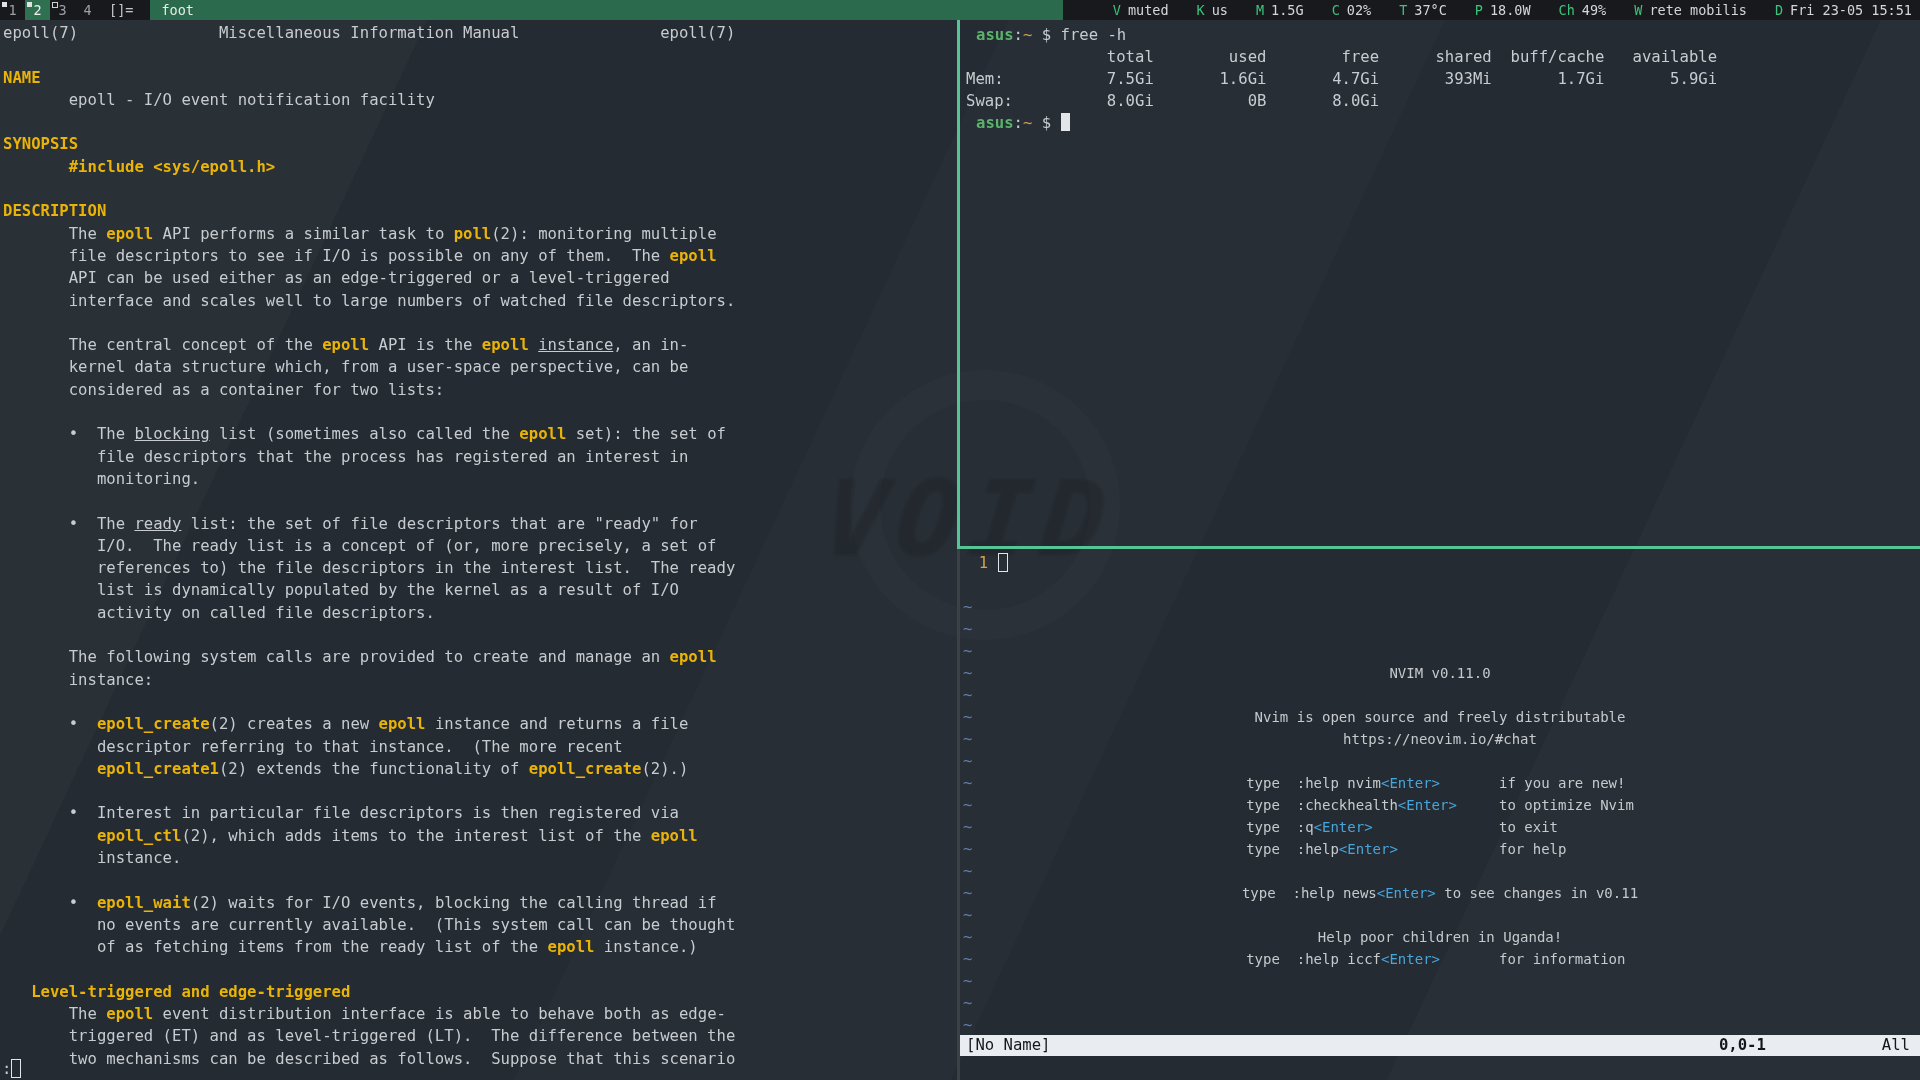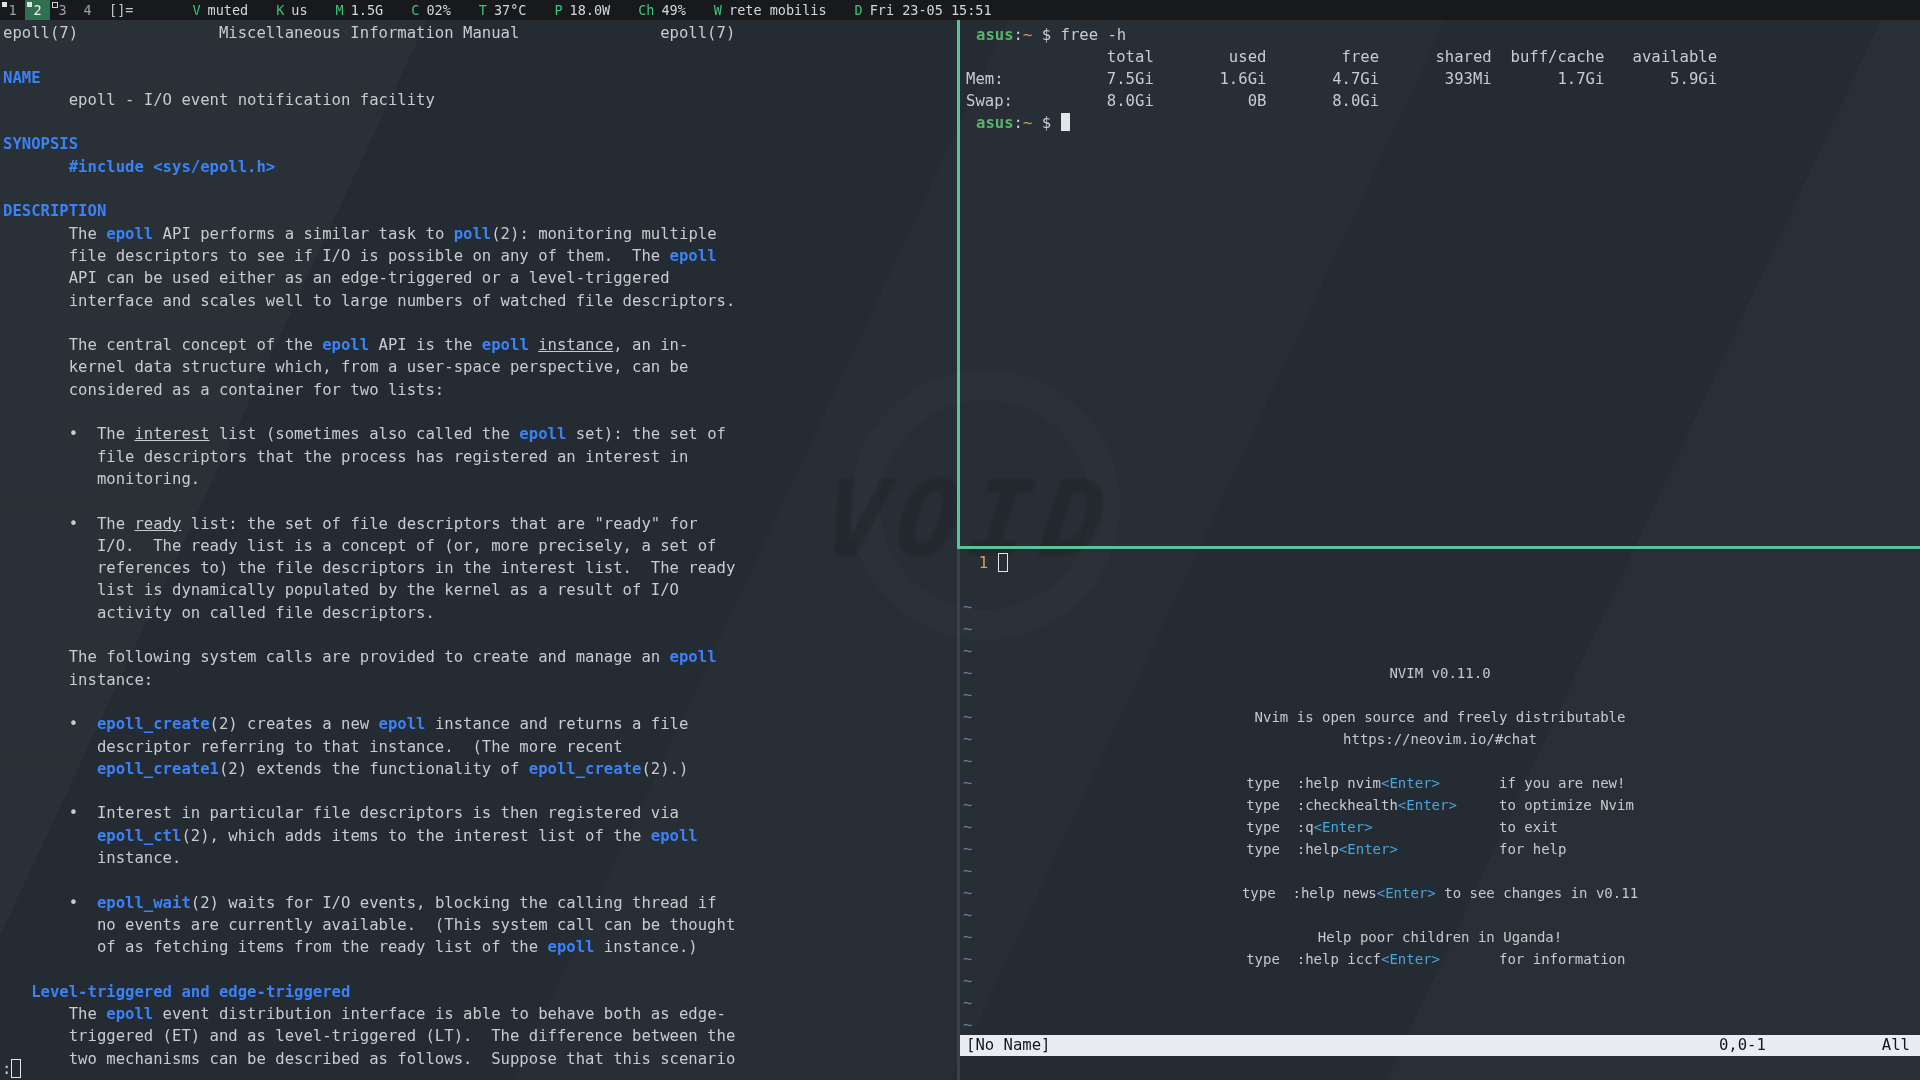--- a/index.html
+++ b/index.html
@@ -52,21 +52,21 @@
   
   .pane{position:absolute;z-index:1;}
   .pane-left{left:0;top:20px;width:957px;height:1060px;}
   .pane-tr{left:960px;top:20px;width:960px;height:526px;}
   .pane-nvim{left:960px;top:549px;width:960px;height:531px;}
 
   pre{margin:0;white-space:pre;}
   .term{font-size:15.6px;color:#c8ccd0;}
   .man{line-height:22.3px;padding:2px 0 0 3px;}
   .tr-term{line-height:22px;padding:4px 0 0 6px;}
-  .b{font-weight:bold;color:#3b82f6;}
+  .b{font-weight:bold;color:#eab308;}
   .u{text-decoration:underline;}
   .pg{color:#5bb36b;font-weight:bold;margin-left:10px;}
   .py{color:#cfa04e;}
   .cur{display:inline-block;width:9px;height:18px;background:#e3e6e8;vertical-align:-3px;}
   .hollow-cur{display:inline-block;width:8px;height:17px;border:1.5px solid #e3e6e8;vertical-align:-4px;}
 
   .pager{position:absolute;left:2px;bottom:2px;font-size:15.6px;color:#c8ccd0;}
 
   
   .nvim-line1{font-size:15.6px;line-height:22px;padding-top:3px;color:#c8ccd0;}
@@ -74,41 +74,42 @@
   .tildes{position:absolute;left:3px;top:47px;font-size:15.6px;line-height:22px;color:#5d7fb2;}
   .splash{position:absolute;left:0;right:0;top:113px;text-align:center;
           font-size:14px;line-height:22px;color:#c6cacd;}
   .s{color:#49a4d9;}
   .statusline{
     position:absolute;left:0;top:486px;width:960px;height:21px;
     background:#e9edf2;color:#14181d;font-size:15.6px;line-height:21px;
     display:flex;align-items:center;
   }
   .statusline .fname{padding-left:6px;}
-  .statusline .ruler{margin-left:auto;}
+  .statusline .ruler{margin-left:auto;font-weight:bold;}
   .statusline .scroll{margin-left:116px;margin-right:10px;}
   .cmdline{position:absolute;left:0;top:507px;width:960px;height:24px;}
 </style>
 </head>
 <body>
 
 <div class="wallpaper"></div>
 <div class="logo-wrap">
   <div class="logo-ring"></div>
   <div class="logo-text">VOID</div>
 </div>
 
 <div class="bar">
   <div style="display:flex">
       <div class="tag"><span class="sq filled"></span><span>1</span></div>
       <div class="tag active"><span class="sq filled"></span><span>2</span></div>
       <div class="tag"><span class="sq outline"></span><span>3</span></div>
       <div class="tag"><span>4</span></div>
     </div>
   <div class="layoutsym">[]=</div>
+  <div class="wintitle">foot</div>
   <div class="status">
       <span><span class="k">V</span><span class="v">muted</span></span>
       <span><span class="k">K</span><span class="v">us</span></span>
       <span><span class="k">M</span><span class="v">1.5G</span></span>
       <span><span class="k">C</span><span class="v">02%</span></span>
       <span><span class="k">T</span><span class="v">37°C</span></span>
       <span><span class="k">P</span><span class="v">18.0W</span></span>
       <span><span class="k">Ch</span><span class="v">49%</span></span>
       <span><span class="k">W</span><span class="v">rete mobilis</span></span>
       <span><span class="k">D</span><span class="v">Fri 23-05  15:51</span></span>
@@ -131,21 +132,21 @@
 <span class="b">DESCRIPTION</span>
 <span>       The </span><span class="b">epoll</span><span> API performs a similar task to </span><span class="b">poll</span><span>(2): monitoring multiple</span>
 <span>       file descriptors to see if I/O is possible on any of them.  The </span><span class="b">epoll</span>
 <span>       API can be used either as an edge-triggered or a level-triggered</span>
 <span>       interface and scales well to large numbers of watched file descriptors.</span>
 <span></span>
 <span>       The central concept of the </span><span class="b">epoll</span><span> API is the </span><span class="b">epoll</span><span> </span><span class="u">instance</span><span>, an in-</span>
 <span>       kernel data structure which, from a user-space perspective, can be</span>
 <span>       considered as a container for two lists:</span>
 <span></span>
-<span>       •  The </span><span class="u">interest</span><span> list (sometimes also called the </span><span class="b">epoll</span><span> set): the set of</span>
+<span>       •  The </span><span class="u">blocking</span><span> list (sometimes also called the </span><span class="b">epoll</span><span> set): the set of</span>
 <span>          file descriptors that the process has registered an interest in</span>
 <span>          monitoring.</span>
 <span></span>
 <span>       •  The </span><span class="u">ready</span><span> list: the set of file descriptors that are "ready" for</span>
 <span>          I/O.  The ready list is a concept of (or, more precisely, a set of</span>
 <span>          references to) the file descriptors in the interest list.  The ready</span>
 <span>          list is dynamically populated by the kernel as a result of I/O</span>
 <span>          activity on called file descriptors.</span>
 <span></span>
 <span>       The following system calls are provided to create and manage an </span><span class="b">epoll</span>

